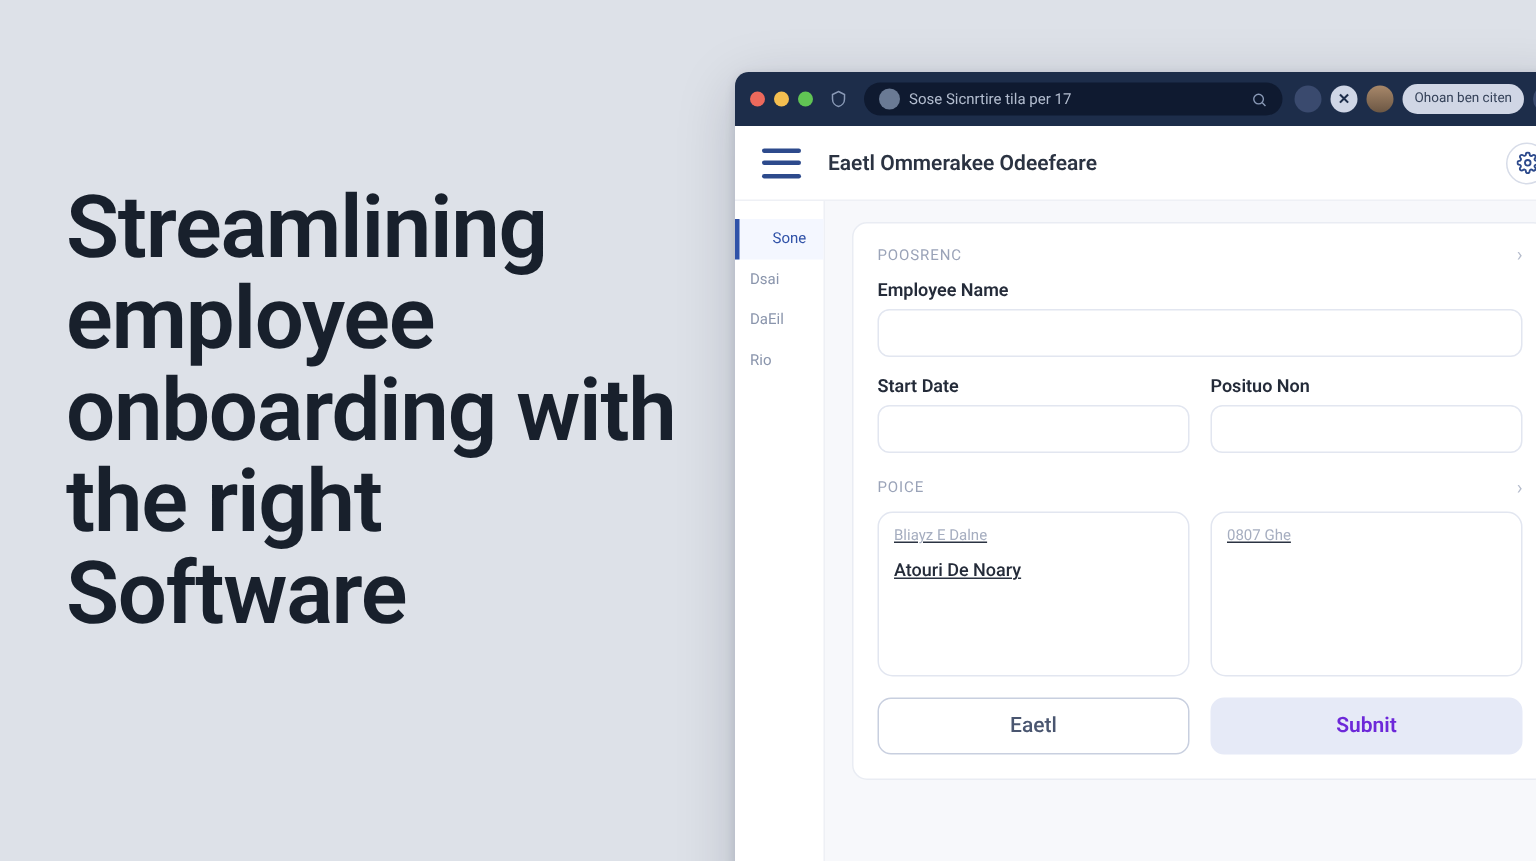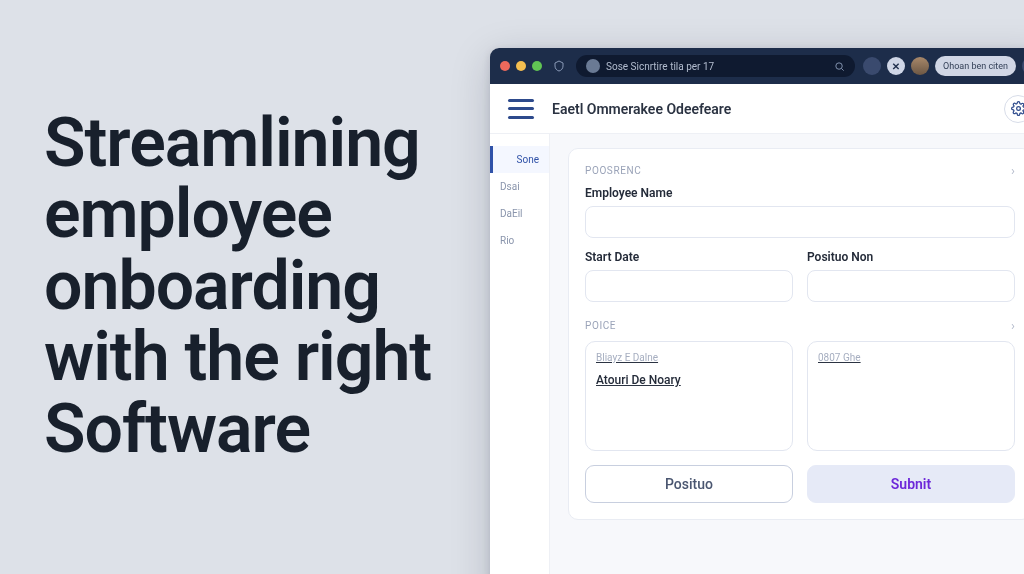--- a/index.html
+++ b/index.html
@@ -7,23 +7,23 @@
   width: 1024px;
   height: 574px;
   background: #dde1e8;
   font-family: -apple-system, BlinkMacSystemFont, "Segoe UI", Roboto, sans-serif;
   overflow: hidden;
   position: relative;
 }
 .marketing-headline {
   position: absolute;
   left: 44px;
-  top: 108px;
+  top: 122px;
   width: 420px;
-  font-size: 68px;
+  font-size: 58px;
   font-weight: 600;
   line-height: 1.05;
   color: #18202c;
   letter-spacing: -0.015em;
 }
 .app-window {
   position: absolute;
   left: 490px;
   top: 48px;
   width: 560px;
@@ -115,22 +115,21 @@
 .sidebar-item {
   font-size: 10px;
   color: #8a95ac;
   padding: 8px 10px;
   cursor: pointer;
 }
 .sidebar-item.active {
   color: #3052a8;
   border-left: 3px solid #3052a8;
   background: #f4f7ff;
-  padding-left: 6px;
-  text-align: right;
+  padding-left: 22px;
 }
 .main-pane {
   flex: 1;
   background: #f7f8fb;
   padding: 14px 18px;
   overflow: hidden;
 }
 .form-card {
   background: #fff;
   border: 1px solid #e9ecf3;
@@ -299,21 +298,21 @@
           <div class="textarea">
             <span class="hint">Bliayz E Dalne</span>
             <span class="entry">Atouri De Noary</span>
           </div>
           <div class="textarea">
             <span class="hint">0807 Ghe</span>
           </div>
         </div>
 
         <div class="btn-row">
-          <div class="btn btn-secondary">Posituo</div>
+          <div class="btn btn-secondary">Eaetl</div>
           <div class="btn btn-primary">Subnit</div>
         </div>
 
       </div>
     </div>
   </div>
 
 </div>
 
 </body></html>

